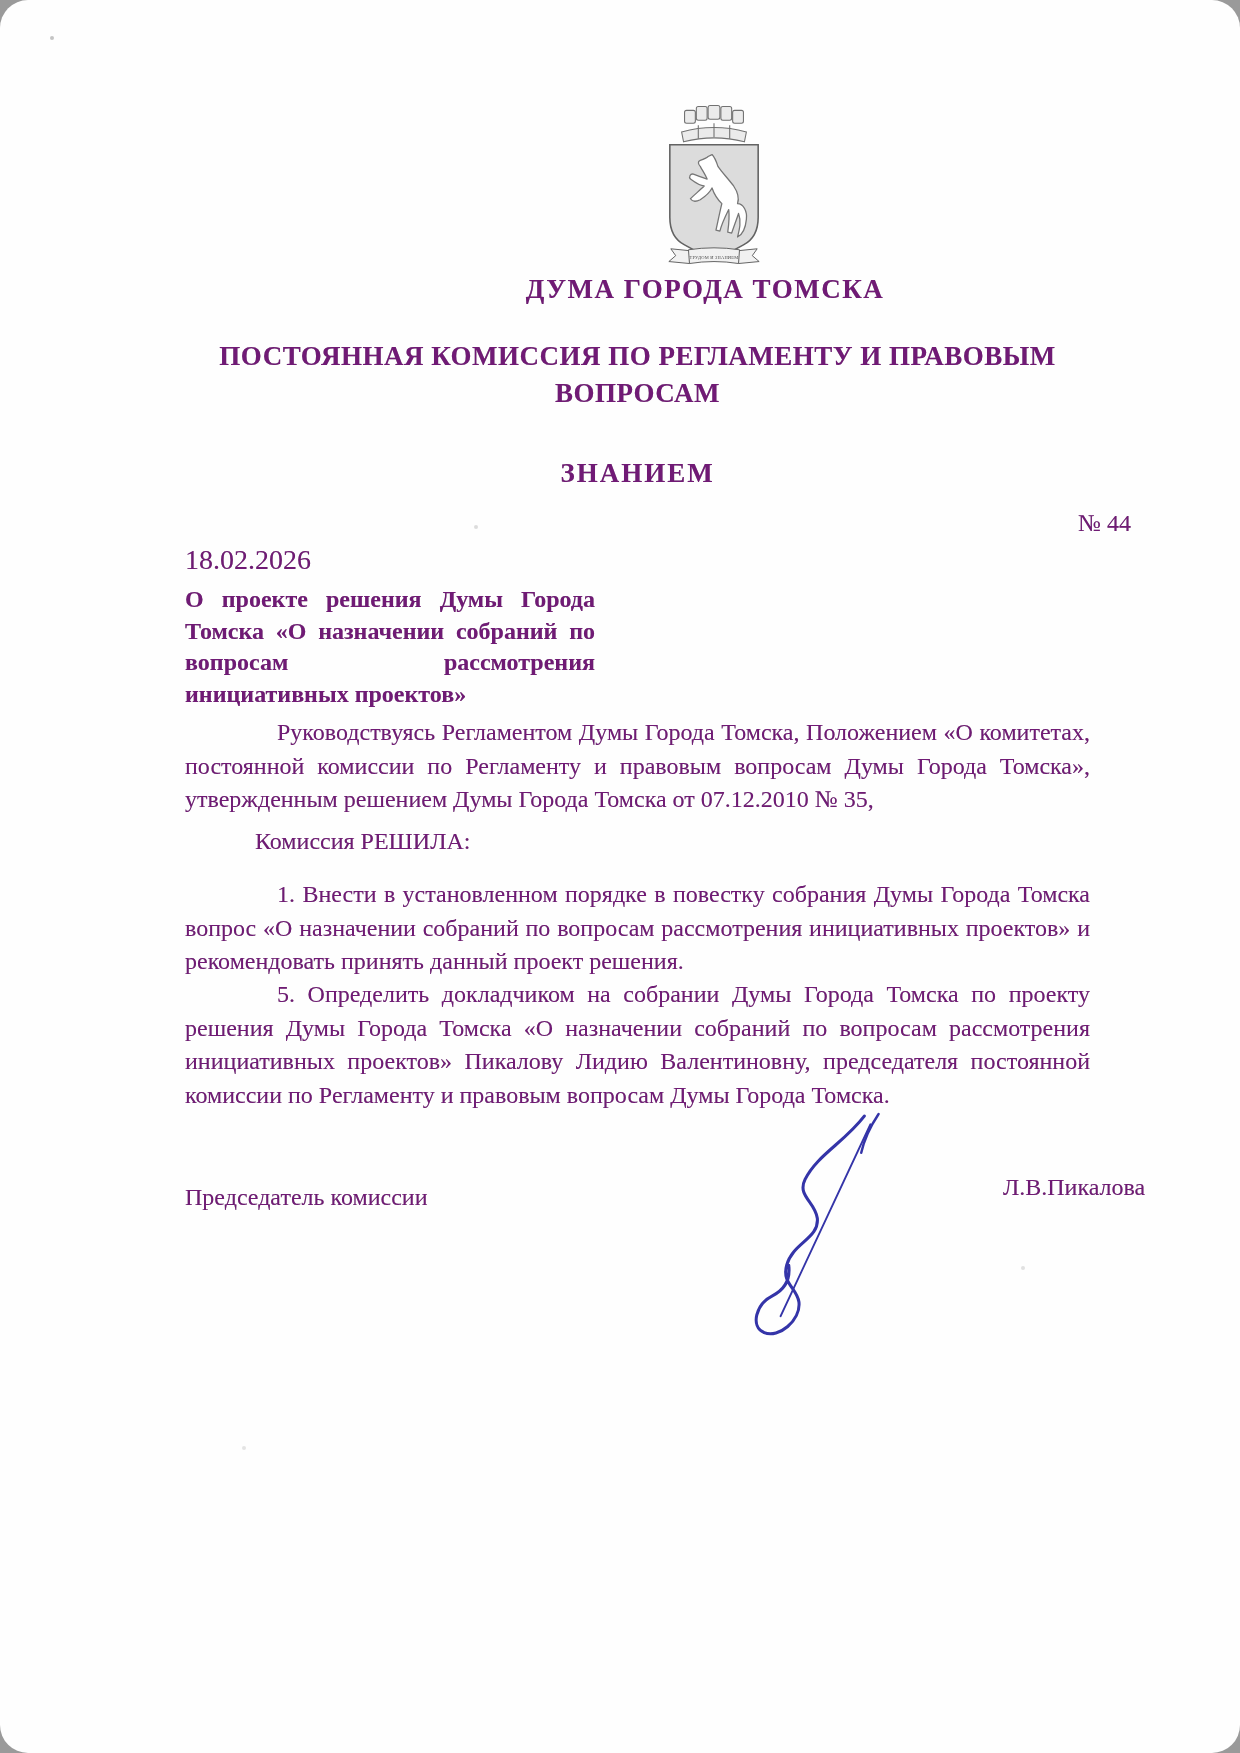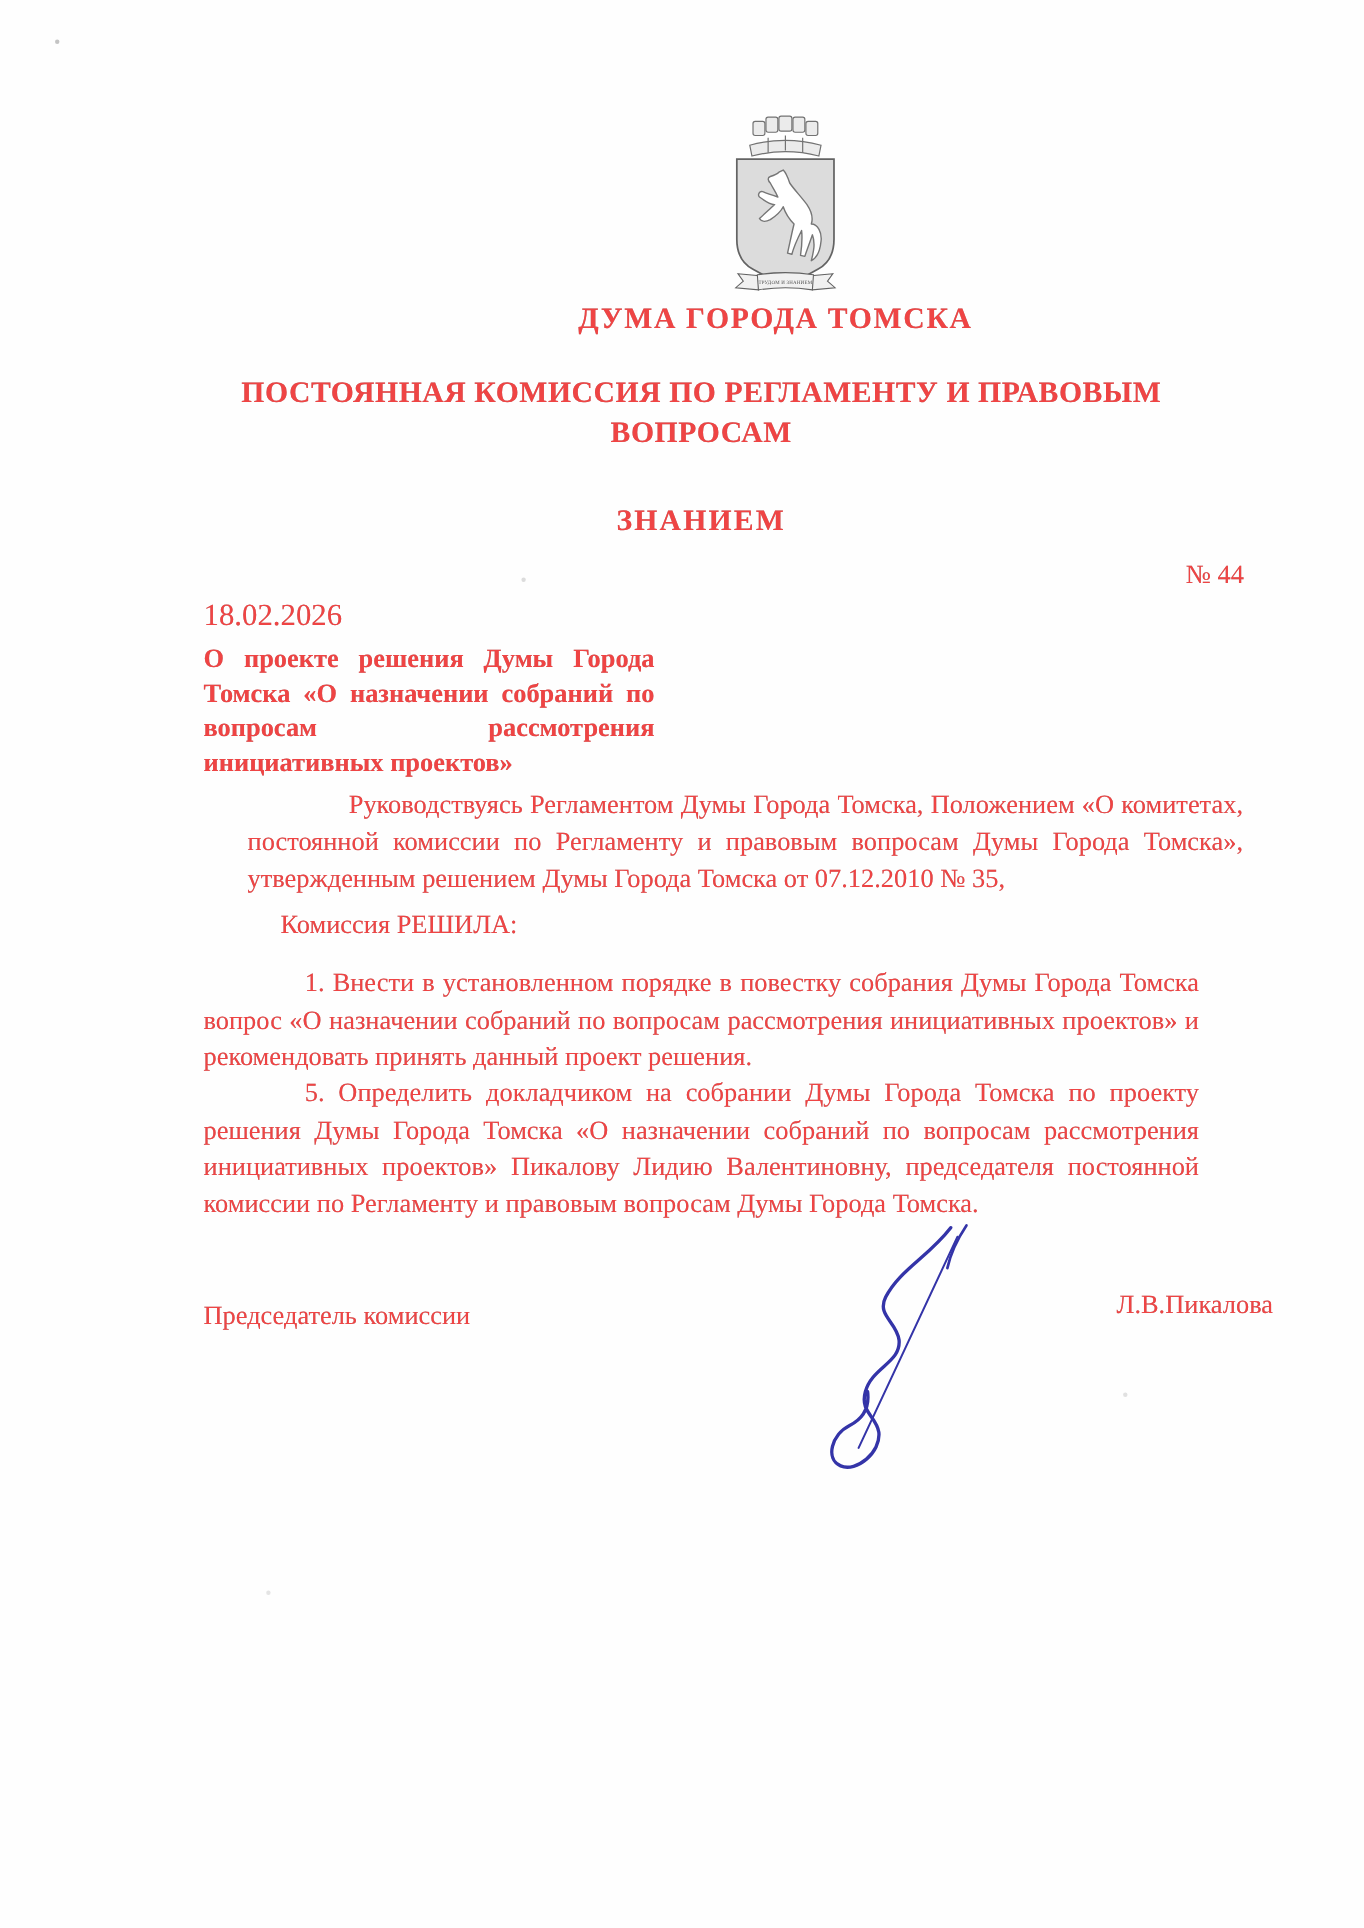--- a/index.html
+++ b/index.html
@@ -3,21 +3,22 @@
 <meta charset="utf-8">
 <style>
   html,body{margin:0;padding:0;background:#9a9a9a;}
   .page{
     position:relative;
     width:1240px;height:1753px;
     margin:0 auto;
     background:#fefefe;
     overflow:hidden;
     font-family:"Liberation Serif","DejaVu Serif",serif;
-    color:#ef4444;
+    color:#701a75;
+    border-radius:28px;
   }
   .abs{position:absolute;}
   .txt{text-shadow:0 0 0.6px rgba(20,20,20,0.35);}
   .title{
     font-size:27px;font-weight:bold;letter-spacing:1.5px;
     text-align:center;white-space:nowrap;
   }
   .commission{
     font-size:27px;font-weight:bold;line-height:37px;
     text-align:center;letter-spacing:0.5px;
@@ -102,21 +103,21 @@
   <div class="abs txt commission" style="left:185px;top:338px;width:905px;">ПОСТОЯННАЯ КОМИССИЯ ПО РЕГЛАМЕНТУ И ПРАВОВЫМ ВОПРОСАМ</div>
 
   <div class="abs txt doctype" style="left:185px;top:458px;width:905px;">ЗНАНИЕМ</div>
 
   <div class="abs txt docnum" style="left:1078px;top:510px;">№ 44</div>
 
   <div class="abs txt docdate" style="left:185px;top:544px;">18.02.2026</div>
 
   <div class="abs txt subject" style="left:185px;top:584px;width:410px;">О проекте решения Думы Города Томска «О назначении собраний по вопросам рассмотрения инициативных проектов»</div>
 
-  <div class="abs txt body-par" style="left:185px;top:716px;width:905px;margin-left:40px;">Руководствуясь Регламентом Думы Города Томска, Положением «О комитетах, постоянной комиссии по Регламенту и правовым вопросам Думы Города Томска», утвержденным решением Думы Города Томска от 07.12.2010 № 35,</div>
+  <div class="abs txt body-par" style="left:185px;top:716px;width:905px;">Руководствуясь Регламентом Думы Города Томска, Положением «О комитетах, постоянной комиссии по Регламенту и правовым вопросам Думы Города Томска», утвержденным решением Думы Города Томска от 07.12.2010 № 35,</div>
 
   <div class="abs txt resolved" style="left:255px;top:828px;width:905px;">Комиссия РЕШИЛА:</div>
 
   <div class="abs txt body-par" style="left:185px;top:878px;width:905px;">1. Внести в установленном порядке в повестку собрания Думы Города Томска вопрос «О назначении собраний по вопросам рассмотрения инициативных проектов» и рекомендовать принять данный проект решения.</div>
 
   <div class="abs txt body-par" style="left:185px;top:978px;width:905px;">5. Определить докладчиком на собрании Думы Города Томска по проекту решения Думы Города Томска «О назначении собраний по вопросам рассмотрения инициативных проектов» Пикалову Лидию Валентиновну, председателя постоянной комиссии по Регламенту и правовым вопросам Думы Города Томска.</div>
 
   <div class="abs txt sig-label" style="left:185px;top:1184px;">Председатель комиссии</div>
 
   <svg class="abs" style="left:714px;top:1112px;" width="176" height="240" viewBox="0 0 170 235">
@@ -127,20 +128,20 @@
                C 102,124 76,128 70,150
                C 65,168 80,172 82,186
                C 84,204 62,222 48,216
                C 34,210 40,188 56,180
                C 66,175 74,166 72,150"></path>
       <path stroke-width="1.8" d="M 152,12 L 64,200"></path>
       <path stroke-width="2.4" d="M 160,2 C 152,14 146,26 143,40"></path>
     </g>
   </svg>
 
-  <div class="abs txt sig-name" style="left:1003px;top:1174px;margin-left:12px;">Л.В.Пикалова</div>
+  <div class="abs txt sig-name" style="left:1003px;top:1174px;">Л.В.Пикалова</div>
 
   <div class="speck" style="left:50px;top:36px;"></div>
   <div class="speck" style="left:474px;top:525px;opacity:0.6;"></div>
   <div class="speck" style="left:1021px;top:1266px;opacity:0.5;"></div>
   <div class="speck" style="left:242px;top:1446px;opacity:0.45;"></div>
 
 </div>
 
 </body></html>

